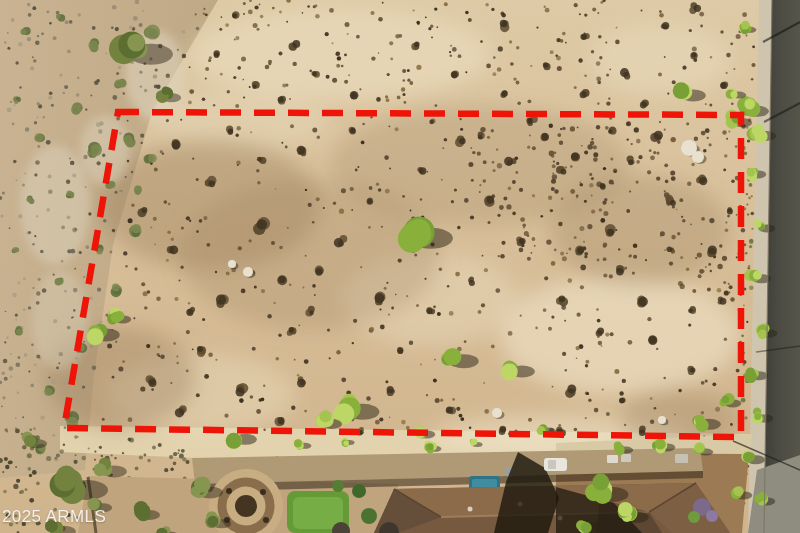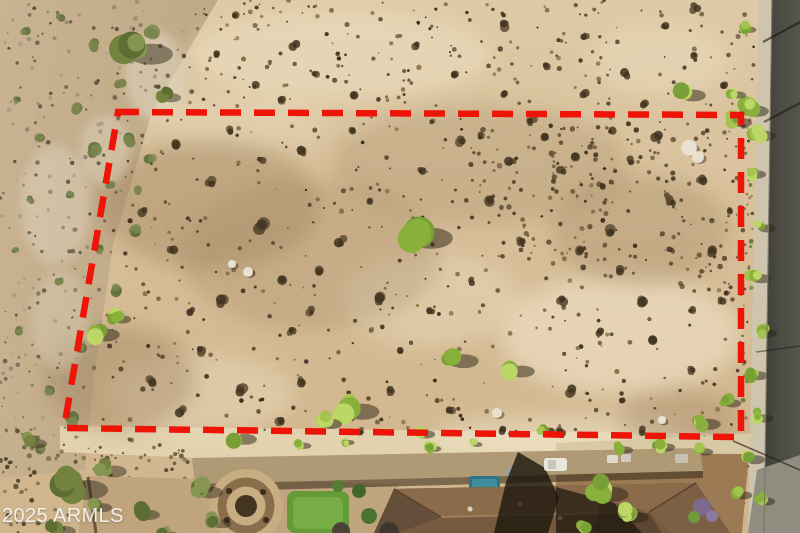--- a/index.html
+++ b/index.html
@@ -3,21 +3,21 @@
 <meta charset="utf-8">
 <style>
   html,body{margin:0;padding:0;background:#222;}
   .scene{
     position:relative;width:800px;height:533px;overflow:hidden;
     font-family:"Liberation Sans", sans-serif;
   }
   .scene svg{position:absolute;inset:0;display:block;}
   .watermark{
     position:absolute;left:2px;bottom:6px;
-    font-size:20px;letter-spacing:.4px;
+    font-size:17px;letter-spacing:.4px;
     color:rgba(255,255,255,0.85);
     text-shadow:0 1px 2px rgba(90,80,60,0.45);
     user-select:none;pointer-events:none;
   }
 </style>
 </head>
 <body>
 
 <div class="scene">
   <svg id="scene" width="800" height="533" viewBox="0 0 800 533">

